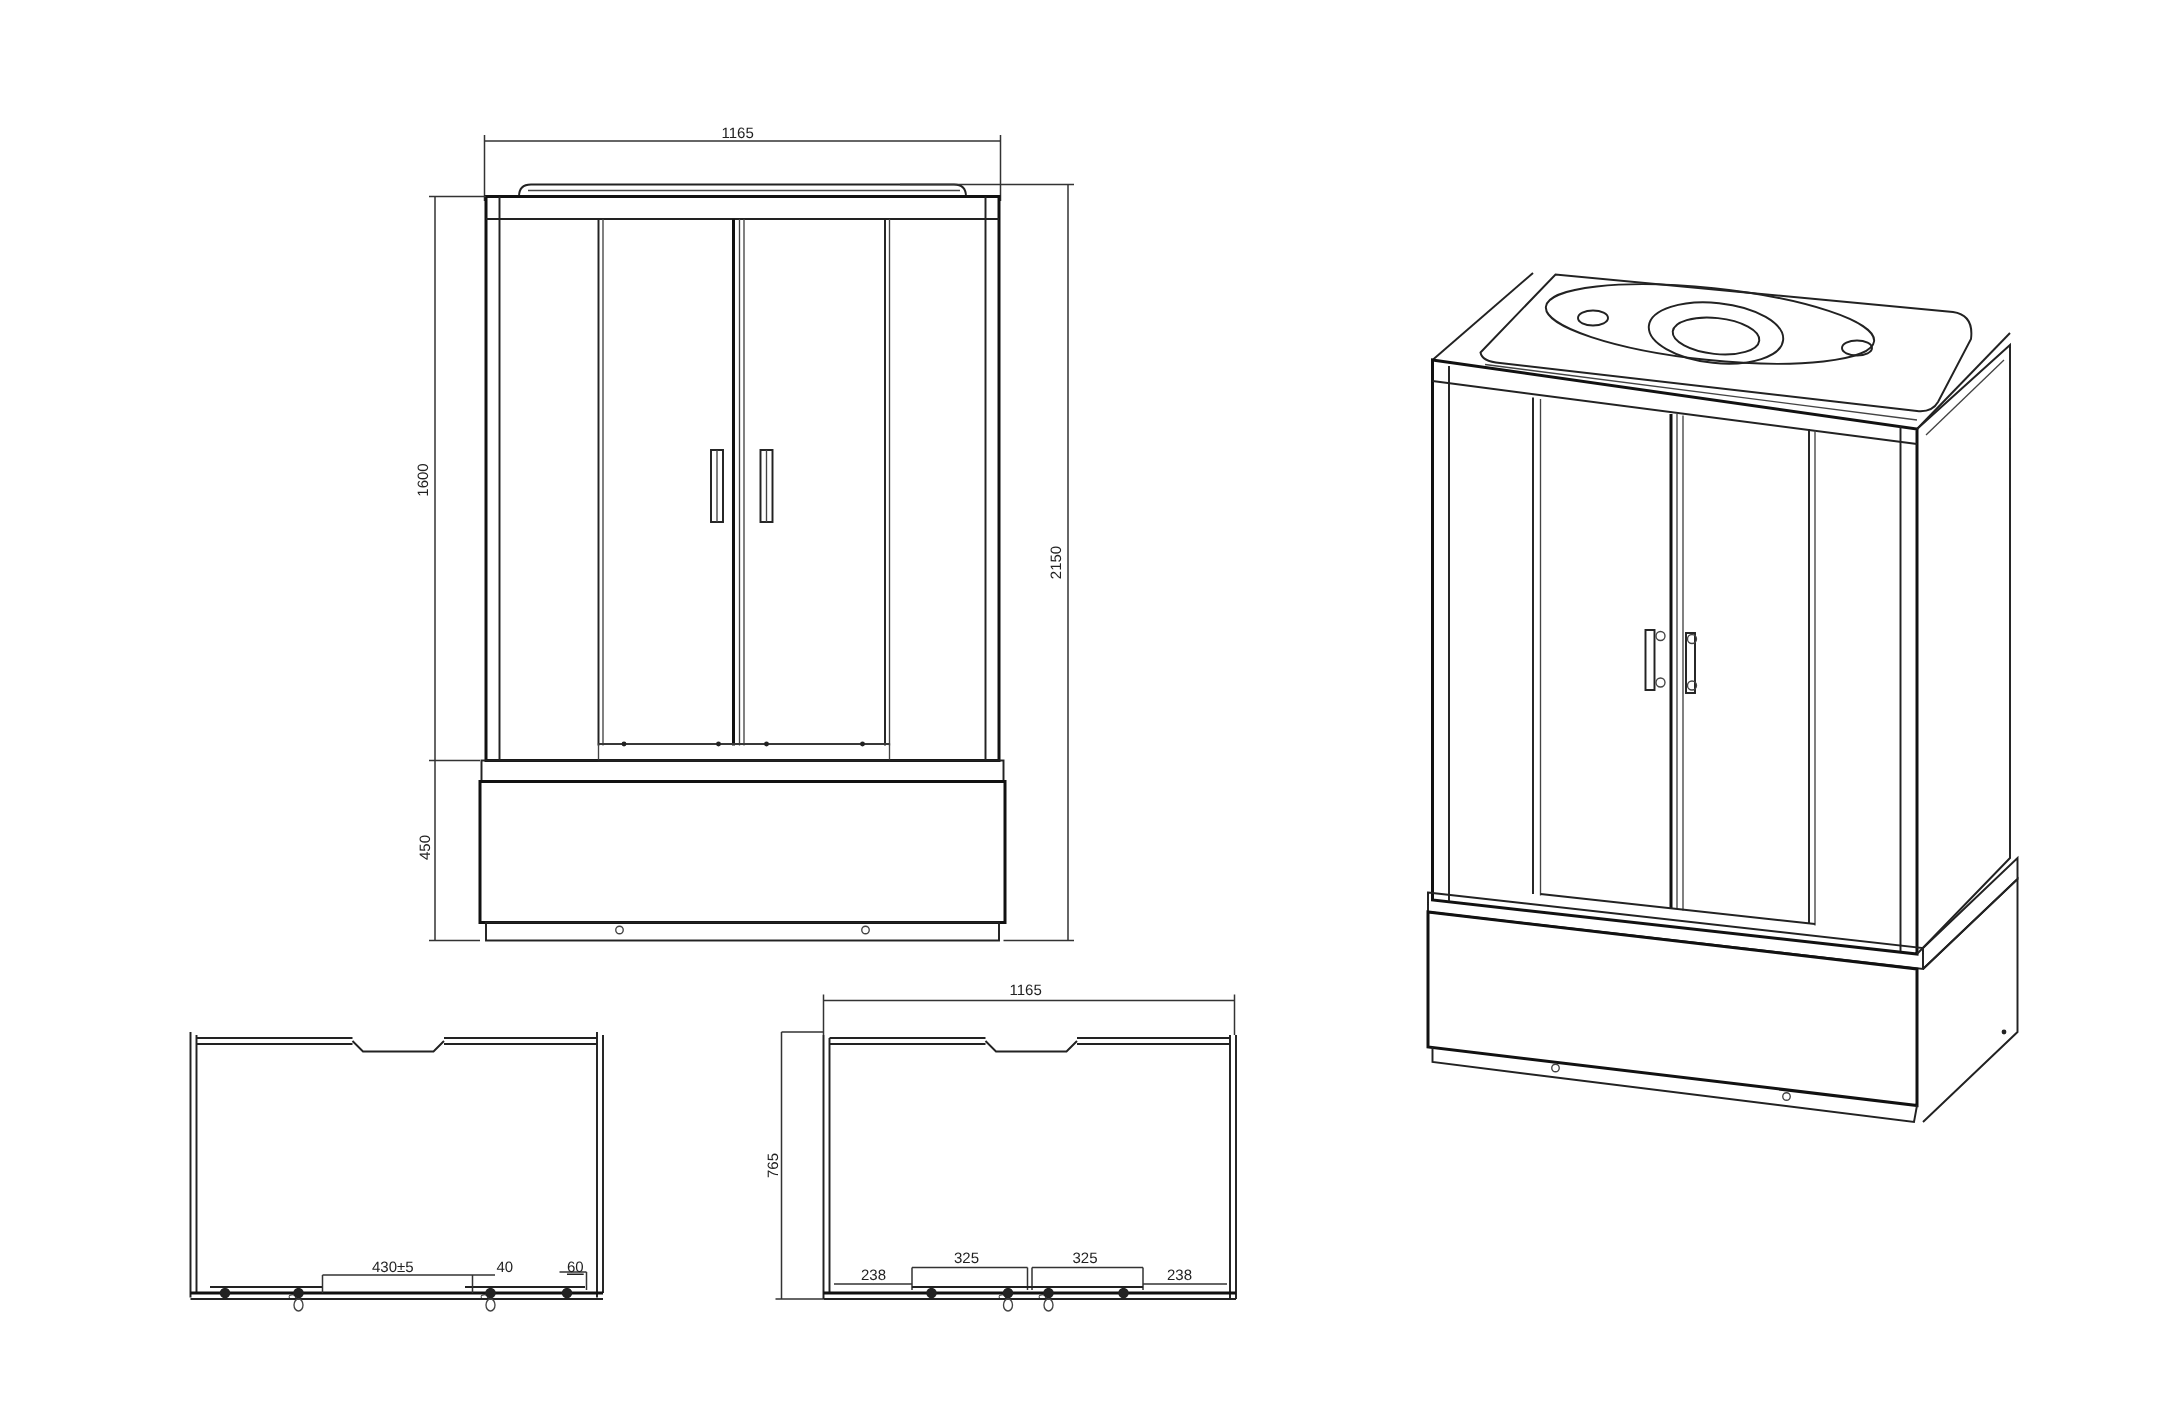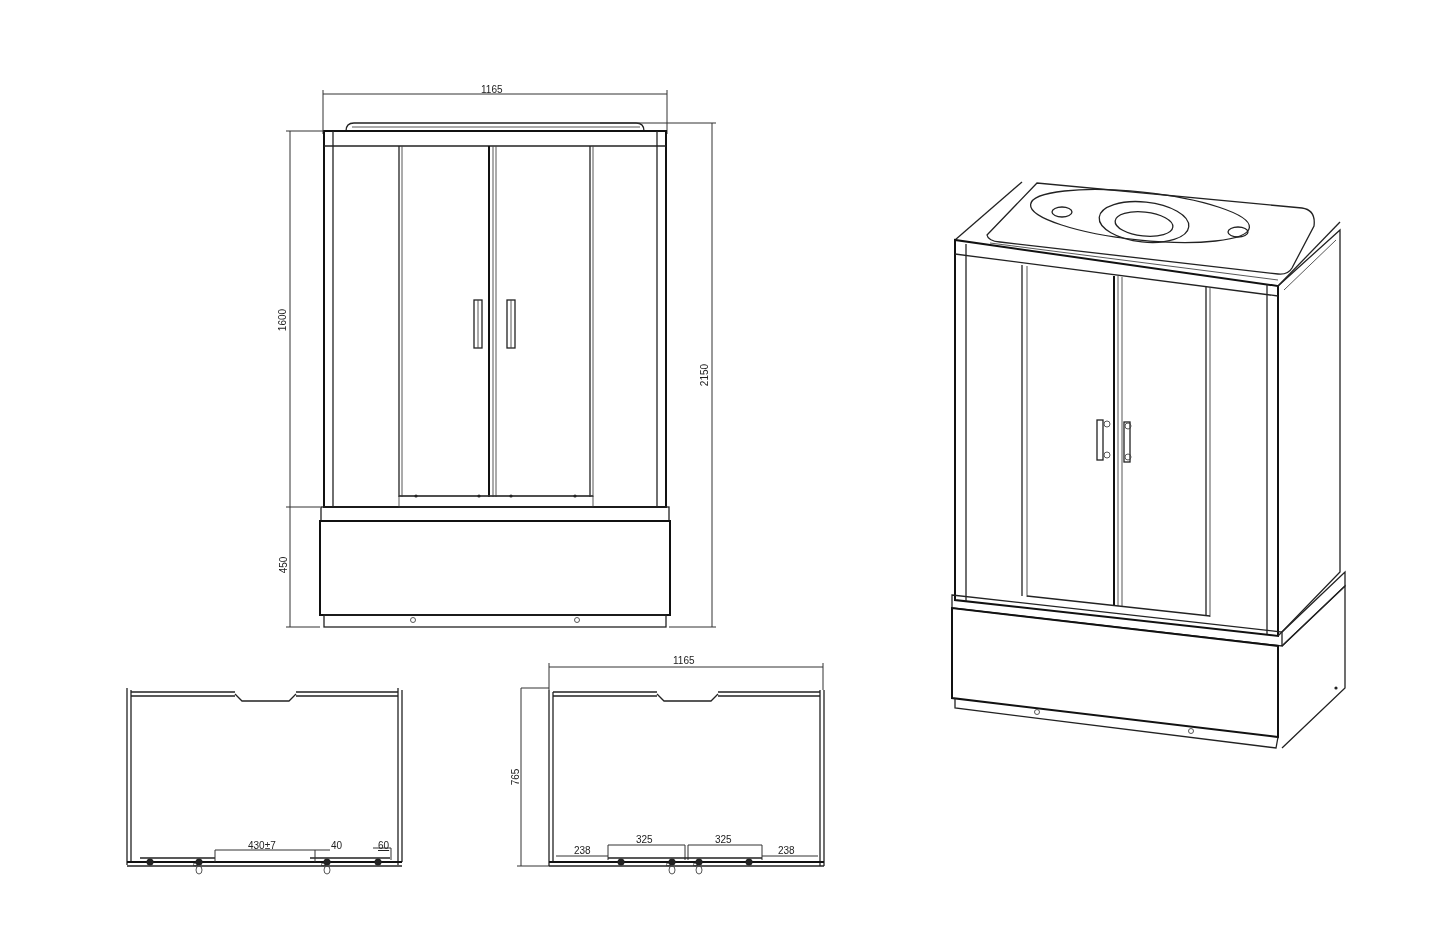--- a/index.html
+++ b/index.html
@@ -178,21 +178,21 @@
     <circle class="thin" cx="1191" cy="731" r="2.5"></circle>
     <circle class="dot" cx="1336" cy="688" r="1.6"></circle>
   </g>
 </svg>
 
 <span class="lbl" style="left:481px;top:85px;">1165</span>
 <span class="lbl rot" style="left:272px;top:315px;">1600</span>
 <span class="lbl rot" style="left:276px;top:560px;">450</span>
 <span class="lbl rot" style="left:694px;top:370px;">2150</span>
 
-<span class="lbl" style="left:248px;top:841px;">430±7</span>
+<span class="lbl" style="left:248px;top:841px;">430±5</span>
 <span class="lbl" style="left:331px;top:841px;">40</span>
 <span class="lbl" style="left:378px;top:841px;text-decoration:underline;">60</span>
 <span class="lbl rot" style="left:194px;top:861px;font-size:7px;">0</span>
 <span class="lbl rot" style="left:322px;top:861px;font-size:7px;">0</span>
 
 <span class="lbl" style="left:673px;top:656px;">1165</span>
 <span class="lbl rot" style="left:508px;top:772px;">765</span>
 <span class="lbl" style="left:574px;top:846px;">238</span>
 <span class="lbl" style="left:636px;top:835px;">325</span>
 <span class="lbl" style="left:715px;top:835px;">325</span>

